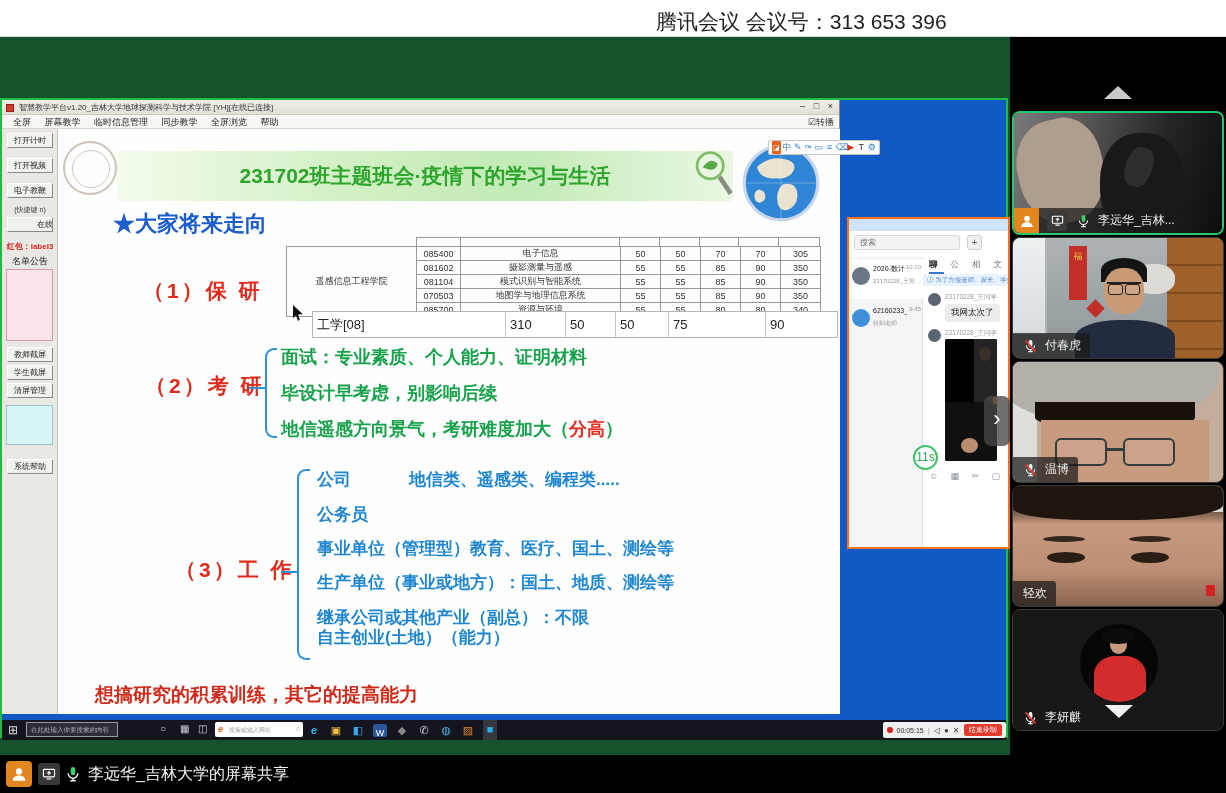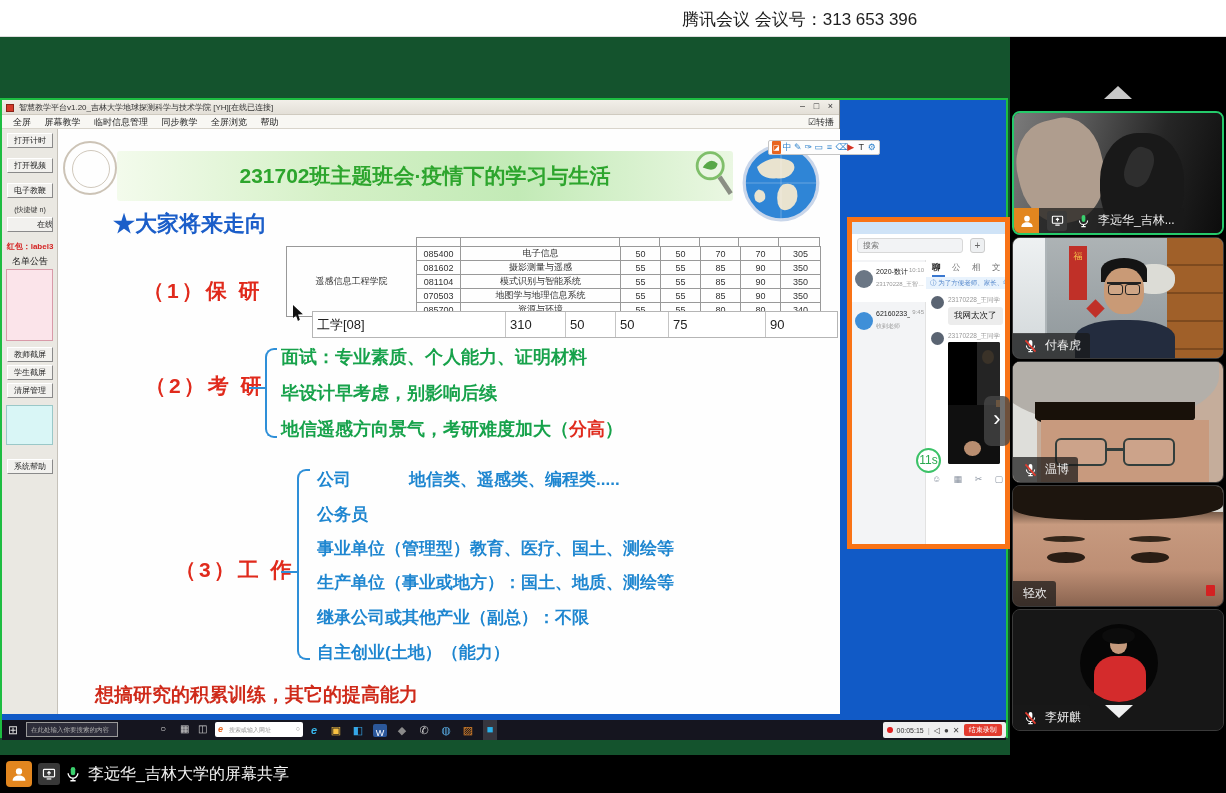--- a/index.html
+++ b/index.html
@@ -2,21 +2,21 @@
 <html><head>
 <meta charset="utf-8">
 <style>
   * { margin:0; padding:0; box-sizing:border-box; font-family:"Liberation Sans", sans-serif; }
   body { background:#000; }
   #root { position:relative; width:1226px; height:793px; background:#000; overflow:hidden; }
   .abs { position:absolute; }
 
   
   .topbar { position:absolute; left:0; top:0; width:1226px; height:37px; background:#ffffff; border-bottom:1px solid #dcdcdc; }
-  .topbar .title { position:absolute; left:682px; top:8px; font-size:17px; color:#1f1f1f; white-space:nowrap; }
+  .topbar .title { position:absolute; left:656px; top:8px; font-size:21px; color:#1f1f1f; white-space:nowrap; }
 
   
   .share-region { position:absolute; left:0; top:37px; width:1010px; height:718px; background:#14532d; }
   .desktop { position:absolute; left:0; top:61px; width:1008px; height:640px; background:#115ac6; border:2px solid #1dbd41; }
 
   
   .appwin { position:absolute; left:0; top:0; width:838px; height:614px; background:#fdfdfd; border-right:1px solid #8f8a80; }
   .titlebar { position:absolute; left:0; top:0; width:100%; height:15px; background:linear-gradient(#f2efe9,#e3dfd7); border-bottom:1px solid #cfcabf; }
   .titlebar .wicon { position:absolute; left:4px; top:4px; width:8px; height:8px; background:#d43a2a; border:1px solid #8a2418; }
   .titlebar .wtitle { position:absolute; left:17px; top:2px; font-size:8px; color:#333; white-space:nowrap; }
@@ -67,21 +67,21 @@
 
   
   .paintbar { position:absolute; left:766px; top:40px; width:112px; height:15px; background:#fdfdfd; border:1px solid #c5c5c5; border-radius:2px;
               display:flex; align-items:center; gap:2px; padding:0 3px; font-size:9px; line-height:13px; }
   .paintbar span { display:inline-block; width:9px; text-align:center; color:#2e82cc; }
   .paintbar span:nth-child(1){ color:#fff; background:#e8641e; border-radius:1px; font-size:7px; }
   .paintbar span:nth-child(8){ color:#d43322; }
   .paintbar span:nth-child(9){ color:#333; }
 
   
-  .chatwin { position:absolute; left:845px; top:117px; width:163px; height:332px; background:#fff; border:5px solid #f97316; overflow:hidden; }
+  .chatwin { position:absolute; left:845px; top:117px; width:163px; height:332px; background:#fff; border:2px solid #f97316; overflow:hidden; }
   .chat-head { position:absolute; left:0; top:0; width:100%; height:12px; background:#cfe3f7; }
   .chat-search { position:absolute; left:5px; top:16px; width:106px; height:15px; background:#f2f3f5; border:1px solid #d8d8d8; border-radius:3px; font-size:8px; color:#555; padding-left:5px; }
   .chat-plus { position:absolute; left:118px; top:16px; width:15px; height:15px; background:#eef0f2; border:1px solid #ccc; border-radius:3px; font-size:10px; line-height:13px; text-align:center; color:#666; }
   .chat-list { position:absolute; left:0; top:38px; width:74px; bottom:0; background:#f3f4f6; border-right:1px solid #e2e2e2; }
   .citem { position:absolute; left:0; width:74px; height:40px; }
   .citem.sel { background:#fff; }
   .cav { position:absolute; left:3px; top:8px; width:18px; height:18px; border-radius:50%; }
   .cname { position:absolute; left:24px; top:5px; font-size:7px; color:#222; width:34px; overflow:hidden; white-space:nowrap; }
   .ctime { position:absolute; right:2px; top:5px; font-size:6px; color:#999; }
   .cprev { position:absolute; left:24px; top:18px; font-size:6px; color:#999; width:48px; overflow:hidden; white-space:nowrap; }
@@ -338,21 +338,21 @@
           <div class="gitem" style="top:288px;"><span>地信遥感方向景气，考研难度加大（</span><span class="redhl">分高</span><span>）</span></div>
 
           <div class="sec-label" style="left:116px; top:427px;">（3）工 作</div>
           <div class="tick" style="left:222px; top:442px; width:16px;"></div>
           <div class="brace" style="left:238px; top:340px; width:13px; height:191px;"></div>
           <div class="bitem" style="top:339px;"><span>公司</span><span style="margin-left:58px;">地信类、遥感类、编程类.....</span></div>
           <div class="bitem" style="top:374px;">公务员</div>
           <div class="bitem" style="top:408px;">事业单位（管理型）教育、医疗、国土、测绘等</div>
           <div class="bitem" style="top:442px;">生产单位（事业或地方）：国土、地质、测绘等</div>
           <div class="bitem" style="top:477px;">继承公司或其他产业（副总）：不限</div>
-          <div class="bitem" style="top:512px;">自主创业(土地）（能力）</div>
+          <div class="bitem" style="top:497px;">自主创业(土地）（能力）</div>
 
           <div class="slide-footer">想搞研究的积累训练，其它的提高能力</div>
         </div>
       </div>
 
       <div class="paintbar">
         <span>◪</span>
         <span>中</span>
         <span>✎</span>
         <span>✑</span>

